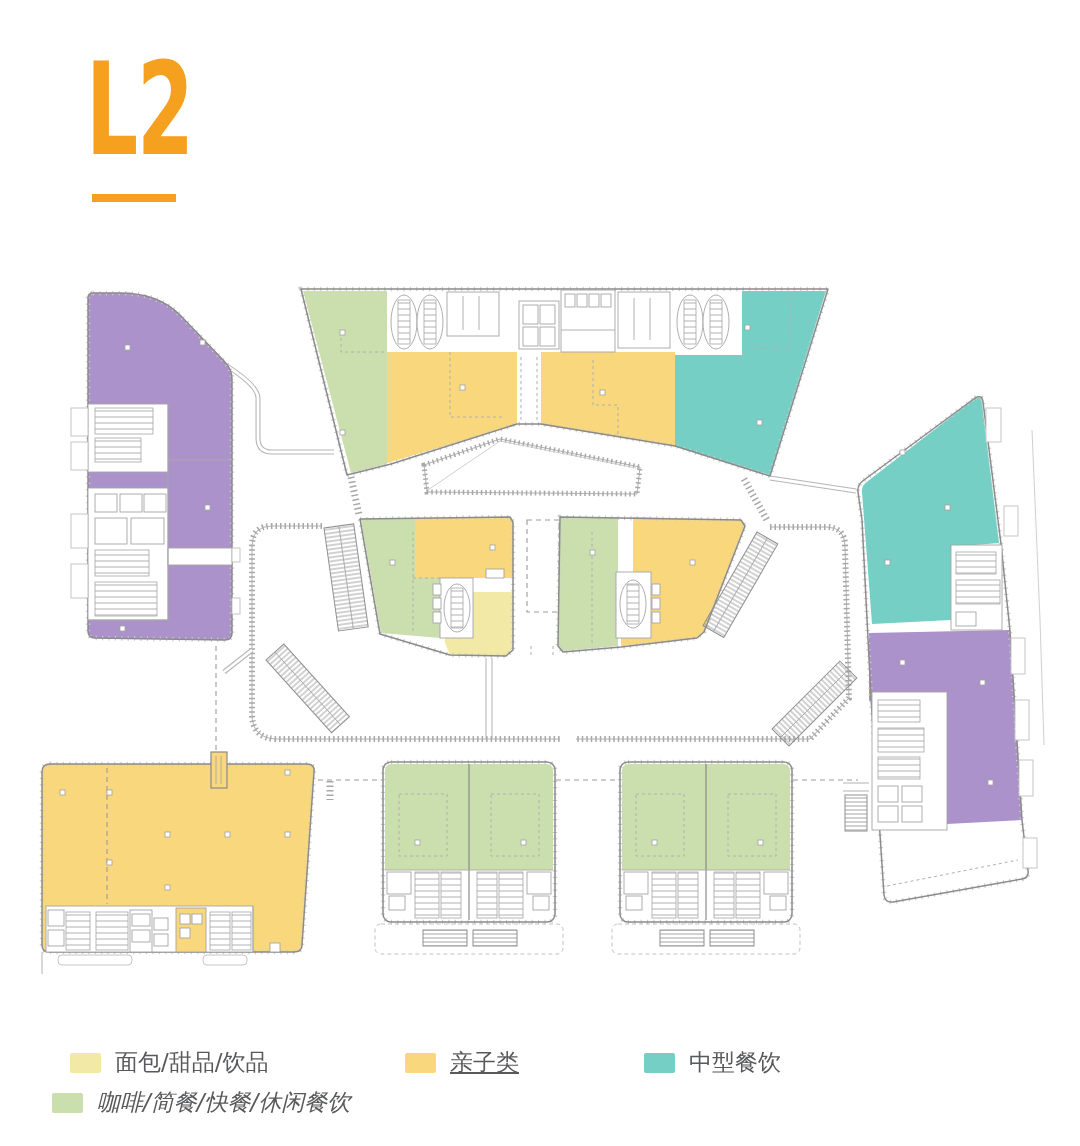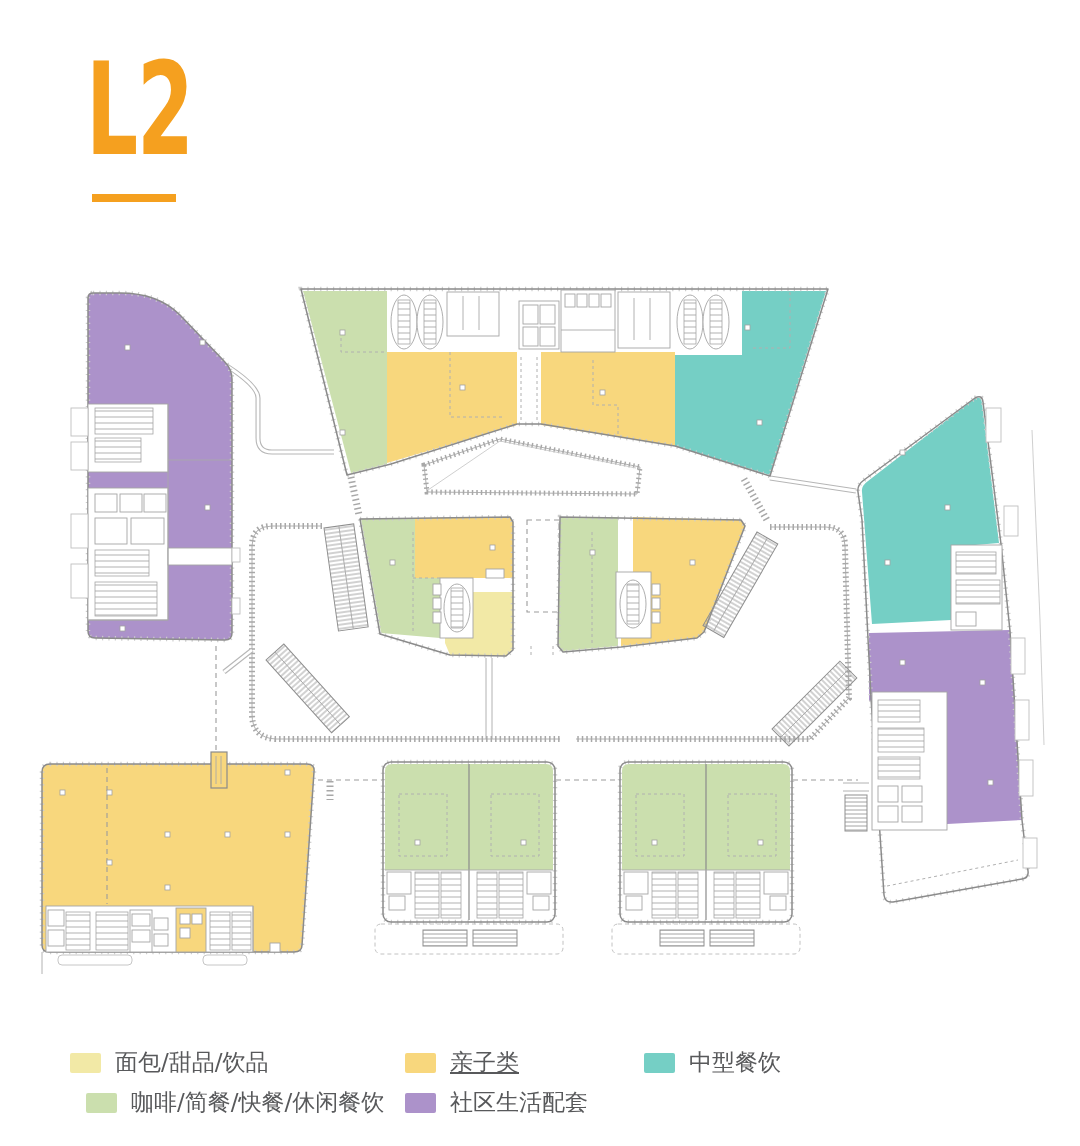--- a/index.html
+++ b/index.html
@@ -7,21 +7,21 @@
          font-family:"DejaVu Sans","Liberation Sans",sans-serif;}
   #floor-title{position:absolute;left:86px;top:46px;font-size:128px;font-weight:bold;
                line-height:1;transform:scaleX(0.64);transform-origin:left top;letter-spacing:-2px;}
   #title-underline{position:absolute;left:92px;top:194px;width:84px;height:8px;}
   #plan-svg{position:absolute;left:0;top:0;}
   .legend{position:absolute;left:0;top:1038px;width:1080px;height:100px;font-size:23px;margin-left:28px;}
   .lg-item{position:absolute;display:flex;align-items:center;}
   .lg-sw{display:inline-block;width:31px;height:20px;border-radius:2px;margin-right:14px;}
   .lg-lb{white-space:nowrap;}
   .p1{left:42px;top:9px;}  .p2{left:377px;top:9px;text-decoration:underline;} .p3{left:616px;top:9px;}
-  .p4{left:58px;top:49px;} .p5{left:377px;top:49px;}
+  .p4{left:24px;top:49px;font-style:italic;} .p5{left:377px;top:49px;}
   
   .b{fill:#ffffff;}
   .tk{fill:none;stroke:#cdcdcd;stroke-width:4.5;stroke-dasharray:1.2 5.2;}
   .ol{fill:none;stroke:#8b8b8b;stroke-width:1.5;stroke-linejoin:round;}
   .cr{fill:#ffffff;stroke:#a5a5a5;stroke-width:0.9;}
   .tn{fill:none;stroke:#a9a9a9;stroke-width:0.9;}
   .lt{fill:none;stroke:#c9c9c9;stroke-width:0.9;}
   .d1{fill:none;stroke:#9c9c9c;stroke-width:1.1;stroke-dasharray:5 4;}
   .d2{fill:none;stroke:#b0b0b0;stroke-width:1;stroke-dasharray:3 3;}
   .wk{fill:none;stroke:#b6b6b6;stroke-width:5;}
@@ -360,18 +360,14 @@
       <span class="lg-lb">亲子类</span>
     </div>
     <div class="lg-item p3">
       <span class="lg-sw" style="background-color: rgb(117, 207, 197);"></span>
       <span class="lg-lb">中型餐饮</span>
     </div>
     <div class="lg-item p4">
       <span class="lg-sw" style="background-color: rgb(203, 223, 174);"></span>
       <span class="lg-lb">咖啡/简餐/快餐/休闲餐饮</span>
     </div>
-    <div class="lg-item p5">
-      <span class="lg-sw" style="background-color: rgb(172, 146, 202);"></span>
-      <span class="lg-lb">社区生活配套</span>
-    </div>
   </div>
 </div>
 
 </body></html>

